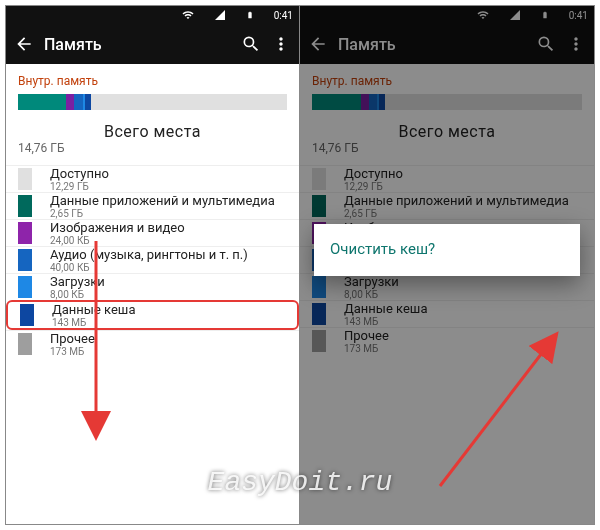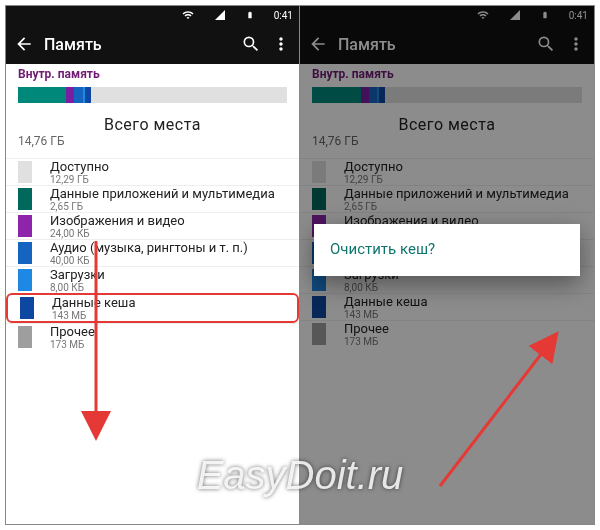--- a/index.html
+++ b/index.html
@@ -6,39 +6,39 @@
   body { font-family: Roboto, Arial, sans-serif; background: #fff; width: 600px; height: 530px; overflow: hidden; position: relative; }
   .frame { position: absolute; top: 5px; left: 5px; right: 5px; bottom: 5px; border: 1px solid #888; }
   .panes { display: flex; width: 100%; height: 100%; }
   .pane { width: 50%; height: 100%; position: relative; border-right: 1px solid #888; background: #fff; overflow: hidden; }
   .pane:last-child { border-right: none; }
   .statusbar { height: 18px; background: #111; color: #fff; display: flex; justify-content: flex-end; align-items: center; font-size: 10px; padding: 0 6px; gap: 20px; }
   .appbar { height: 40px; background: #111; color: #fff; display: flex; align-items: center; padding: 0 8px; gap: 10px; }
   .appbar .title { flex: 1; font-size: 16px; font-weight: 500; }
   .appbar svg, .statusbar svg { fill: #fff; }
   .content { background: #fff; }
-  .section-label { color: #701a75; font-size: 12px; font-weight: 700; padding: 3px 12px 6px; }
+  .section-label { color: #c2410c; font-size: 12px; font-weight: 400; padding: 10px 12px 6px; }
   .bar { height: 16px; margin: 0 12px 12px; background: #e0e0e0; display: flex; overflow: hidden; }
   .seg { height: 100%; }
   .total { padding: 0 12px 10px; }
   .total .t1 { font-size: 16px; color: #222; letter-spacing: .5px; text-align: center; }
   .total .t2 { font-size: 12px; color: #666; }
   .item { display: flex; align-items: center; padding: 0 12px; border-top: 1px solid #eee; }
   .swatch { width: 14px; height: 22px; margin-right: 18px; flex-shrink: 0; }
   .item .txt .l1 { font-size: 13px; color: #222; }
   .item .txt .l2 { font-size: 10px; color: #777; }
   .highlight { border: 2px solid #e53935; border-radius: 6px; }
   .dim { position: absolute; inset: 0; background: rgba(0,0,0,.45); }
   .dialog { position: absolute; left: 14px; right: 14px; top: 218px; background: #fff; box-shadow: 0 8px 24px rgba(0,0,0,.4); padding: 16px 16px 10px; }
   .dialog .dt { font-size: 15px; color: #0f766e; margin-bottom: 8px; }
   .dialog .dm { font-size: 12px; color: #555; line-height: 1.4; margin-bottom: 14px; }
   .dialog .btns { display: flex; justify-content: flex-end; gap: 20px; }
   .dialog .btn { font-size: 12px; font-weight: 700; color: #009688; letter-spacing: .5px; cursor: pointer; }
   .ok-hl { border: 2px solid #e53935; border-radius: 4px; padding: 1px 4px; margin: -3px -6px; }
-  .watermark { position: absolute; left: 50%; bottom: 32px; transform: translateX(-50%); font-size: 40px; color: rgba(255,255,255,.85); font-style: italic; font-family: Liberation Sans, sans-serif; text-shadow: 0 0 4px rgba(0,0,0,.6); pointer-events: none; z-index: 50; }
+  .watermark { position: absolute; left: 50%; bottom: 32px; transform: translateX(-50%); font-size: 28px; color: rgba(255,255,255,.85); font-style: italic; font-family: Liberation Mono, monospace; text-shadow: 0 0 4px rgba(0,0,0,.6); pointer-events: none; z-index: 50; }
   .arrow { position: absolute; pointer-events: none; z-index: 40; }
 </style>
 </head>
 <body>
 
 <div class="frame">
     <div class="panes">
 
 <div class="pane">
   <div class="statusbar">

